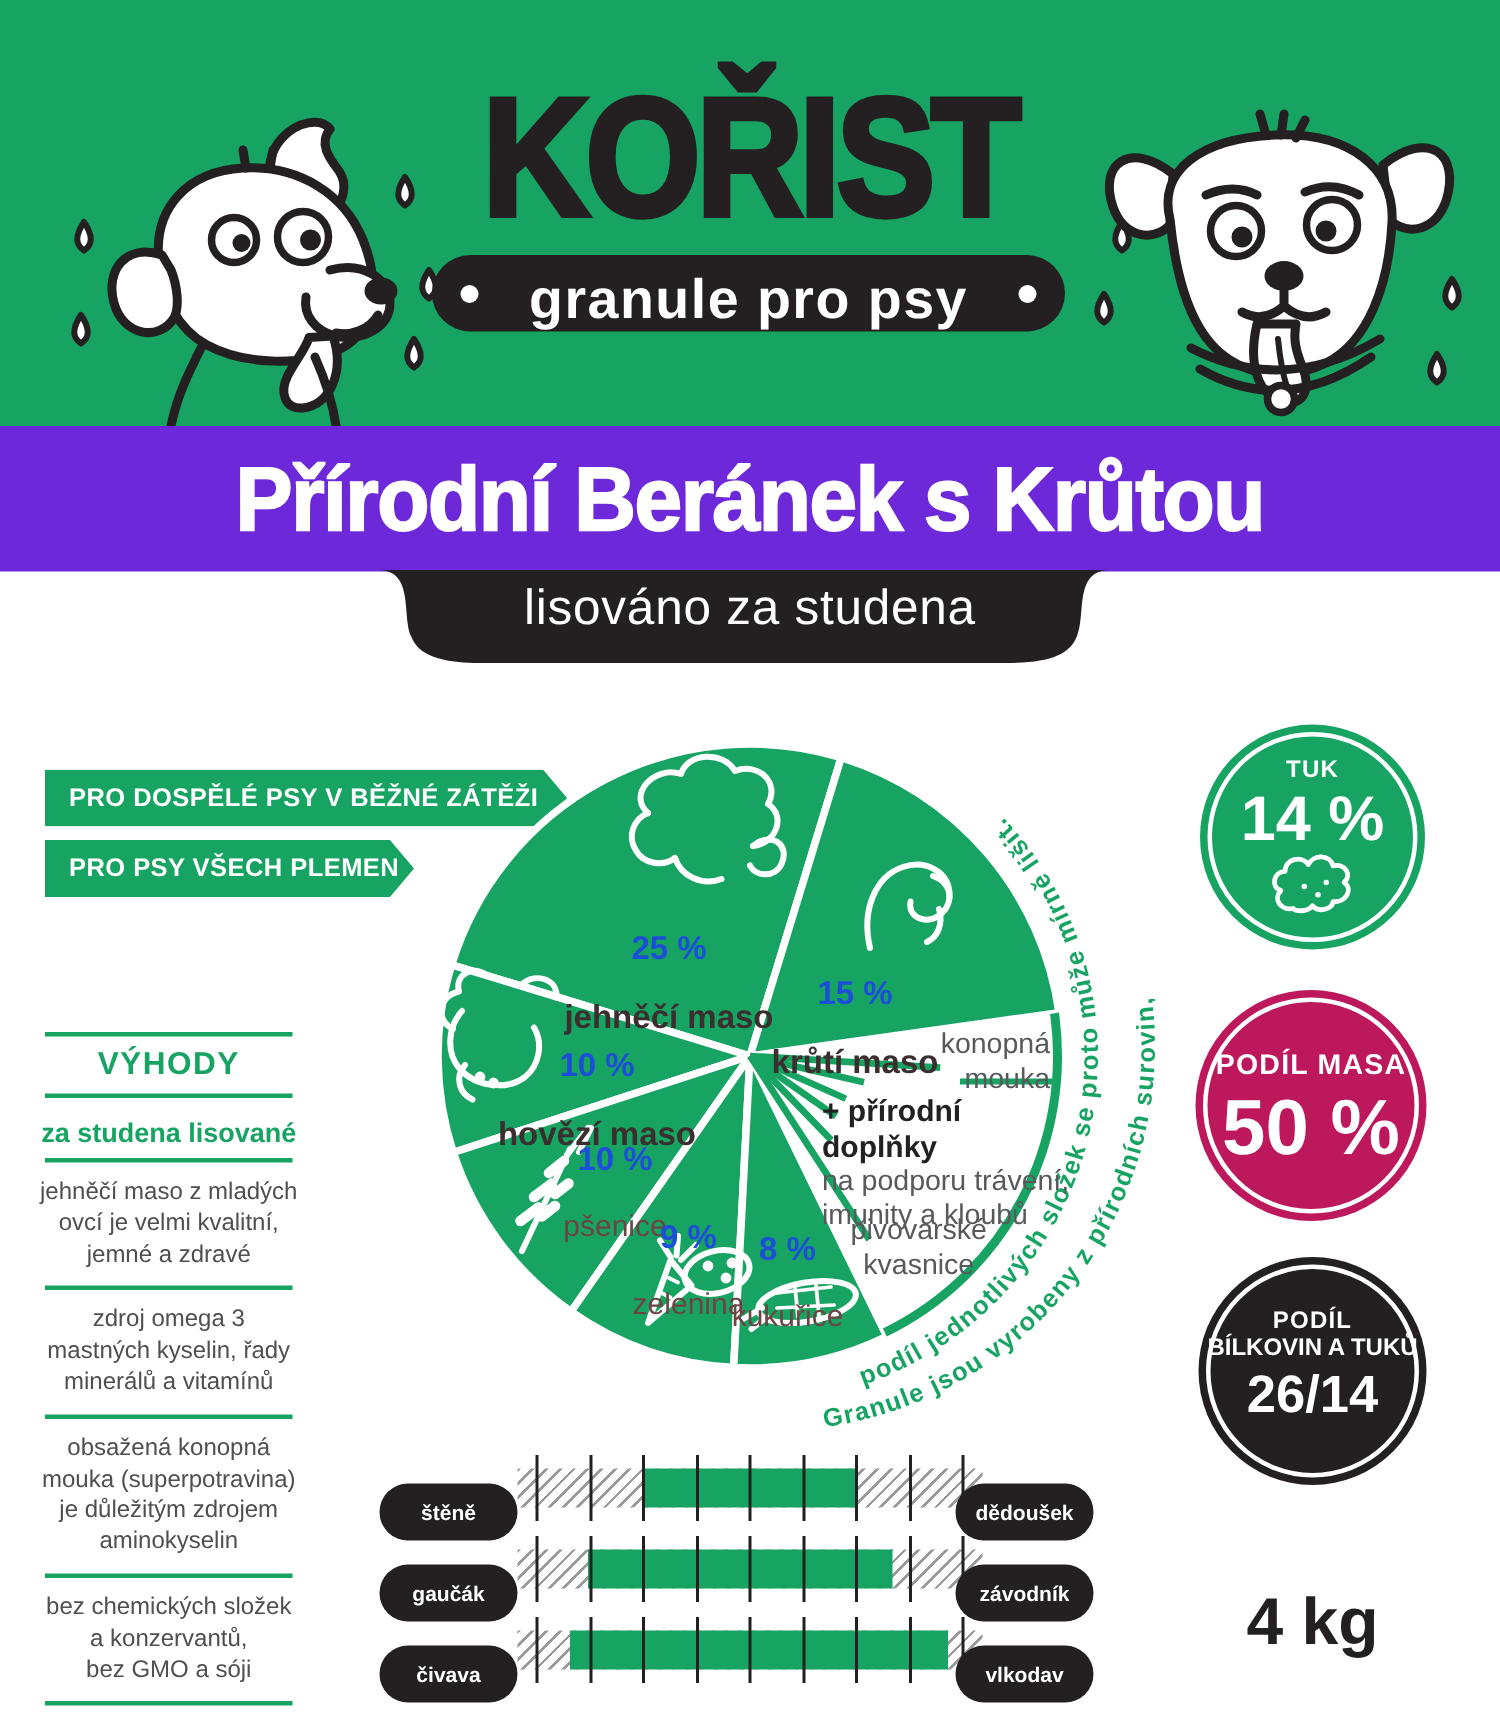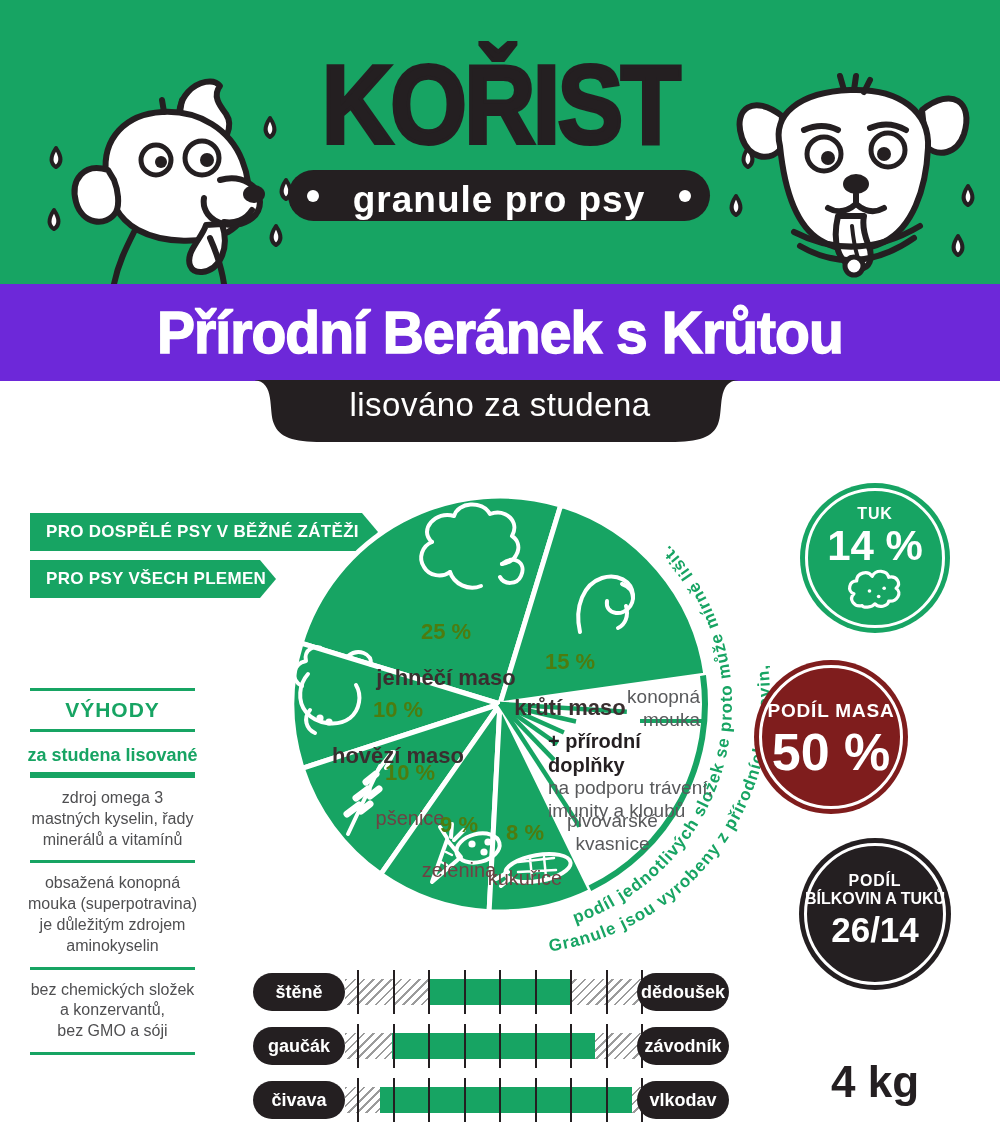--- a/index.html
+++ b/index.html
@@ -32,47 +32,47 @@
 
   
   #benefits{left:25px;top:688px;width:175px;text-align:center;}
   .g-line{height:3px;background:var(--green);width:165px;margin:0 auto;}
   #benefits-title{color:var(--green);font-size:21px;font-weight:700;letter-spacing:1px;margin:7px 0;}
   #benefits-highlight{color:var(--green);font-size:18px;font-weight:700;margin:13px 0 6px 0;}
   .benefit{color:#4f4f51;font-size:16px;line-height:1.3;white-space:pre-line;margin:10px 0;}
 
   
   .slice-label{text-align:center;line-height:1.2;white-space:pre-line;width:160px;}
-  .pct{font-weight:700;font-size:22px;color:#4d7c0f;}
+  .pct{font-weight:700;font-size:22px;color:#1d4ed8;}
   .nm-meat{font-weight:700;font-size:22px;color:#3a2e2f;}
   .nm-plant{font-weight:400;font-size:20px;color:#6d4344;}
   .co-gray{color:#58595b;font-size:19px;line-height:1.2;white-space:pre-line;}
   .co-bold{color:#241f21;font-size:20px;font-weight:700;line-height:1.2;white-space:pre-line;}
 
   
   .stat{border-radius:50%;display:flex;flex-direction:column;align-items:center;color:#fff;text-align:center;}
   .stat:after{content:"";position:absolute;inset:5px;border:3px solid #fff;border-radius:50%;}
   .stat .lab{font-weight:700;letter-spacing:.8px;}
   .stat .val{font-weight:700;line-height:1;}
   #stat-0{left:800px;top:483px;width:150px;height:150px;background:var(--green);}
   #stat-0 .lab{font-size:16px;margin-top:22px;}
   #stat-0 .val{font-size:42px;margin-top:2px;}
-  #stat-1{left:754px;top:660px;width:154px;height:154px;background:#7f1d1d;}
+  #stat-1{left:797px;top:660px;width:154px;height:154px;background:#be185d;}
   #stat-1 .lab{font-size:19px;margin-top:40px;}
   #stat-1 .val{font-size:52px;margin-top:4px;}
   #stat-2{left:799px;top:838px;width:152px;height:152px;background:#241f21;}
   #stat-2 .lab{font-size:16px;margin-top:34px;}
   #stat-2 .lab2{font-size:16px;font-weight:700;}
   #stat-2 .val{font-size:35px;margin-top:4px;}
 
   
   #sliders{left:253px;top:973px;width:494px;}
   .slider-row{position:relative;height:38px;margin-bottom:16px;}
   .pill{position:absolute;width:92px;height:38px;border-radius:19px;background:#241f21;color:#fff;
-        font-weight:700;font-size:18px;display:flex;align-items:center;justify-content:center;}
+        font-weight:700;font-size:14px;display:flex;align-items:center;justify-content:center;margin-top:16px;}
   .pill.l{left:0;} .pill.r{left:384px;}
   .track{position:absolute;left:92px;top:6px;width:310px;height:26px;
          background:repeating-linear-gradient(135deg,#9b9b9b 0 1.8px,#fff 1.8px 6.5px);}
   .seg{position:absolute;top:0;height:26px;background:var(--green);}
   .tick{position:absolute;top:-9px;width:2px;height:44px;background:#241f21;}
 
   #weight{left:800px;top:1057px;width:150px;text-align:center;font-size:44px;font-weight:700;color:#241f21;}
 
   svg .ink{stroke:#241f21;stroke-width:6;fill:#fff;stroke-linejoin:round;stroke-linecap:round;}
   svg .inkline{stroke:#241f21;stroke-width:6;fill:none;stroke-linecap:round;}
@@ -149,20 +149,23 @@
 
   <div id="badge-0" class="abs badge">PRO DOSPĚLÉ PSY V BĚŽNÉ ZÁTĚŽI</div>
   <div id="badge-1" class="abs badge">PRO PSY VŠECH PLEMEN</div>
 
   <div id="benefits" class="abs">
     <div class="g-line"></div>
     <div id="benefits-title">VÝHODY</div>
     <div class="g-line"></div>
     <div id="benefits-highlight">za studena lisované</div>
     <div class="g-line"></div>
+    <div class="benefit">jehněčí maso z mladých
+ovcí je velmi kvalitní,
+jemné a zdravé</div>
     <div class="g-line"></div>
     <div class="benefit">zdroj omega 3
 mastných kyselin, řady
 minerálů a vitamínů</div>
     <div class="g-line"></div>
     <div class="benefit">obsažená konopná
 mouka (superpotravina)
 je důležitým zdrojem
 aminokyselin</div>
     <div class="g-line"></div>

